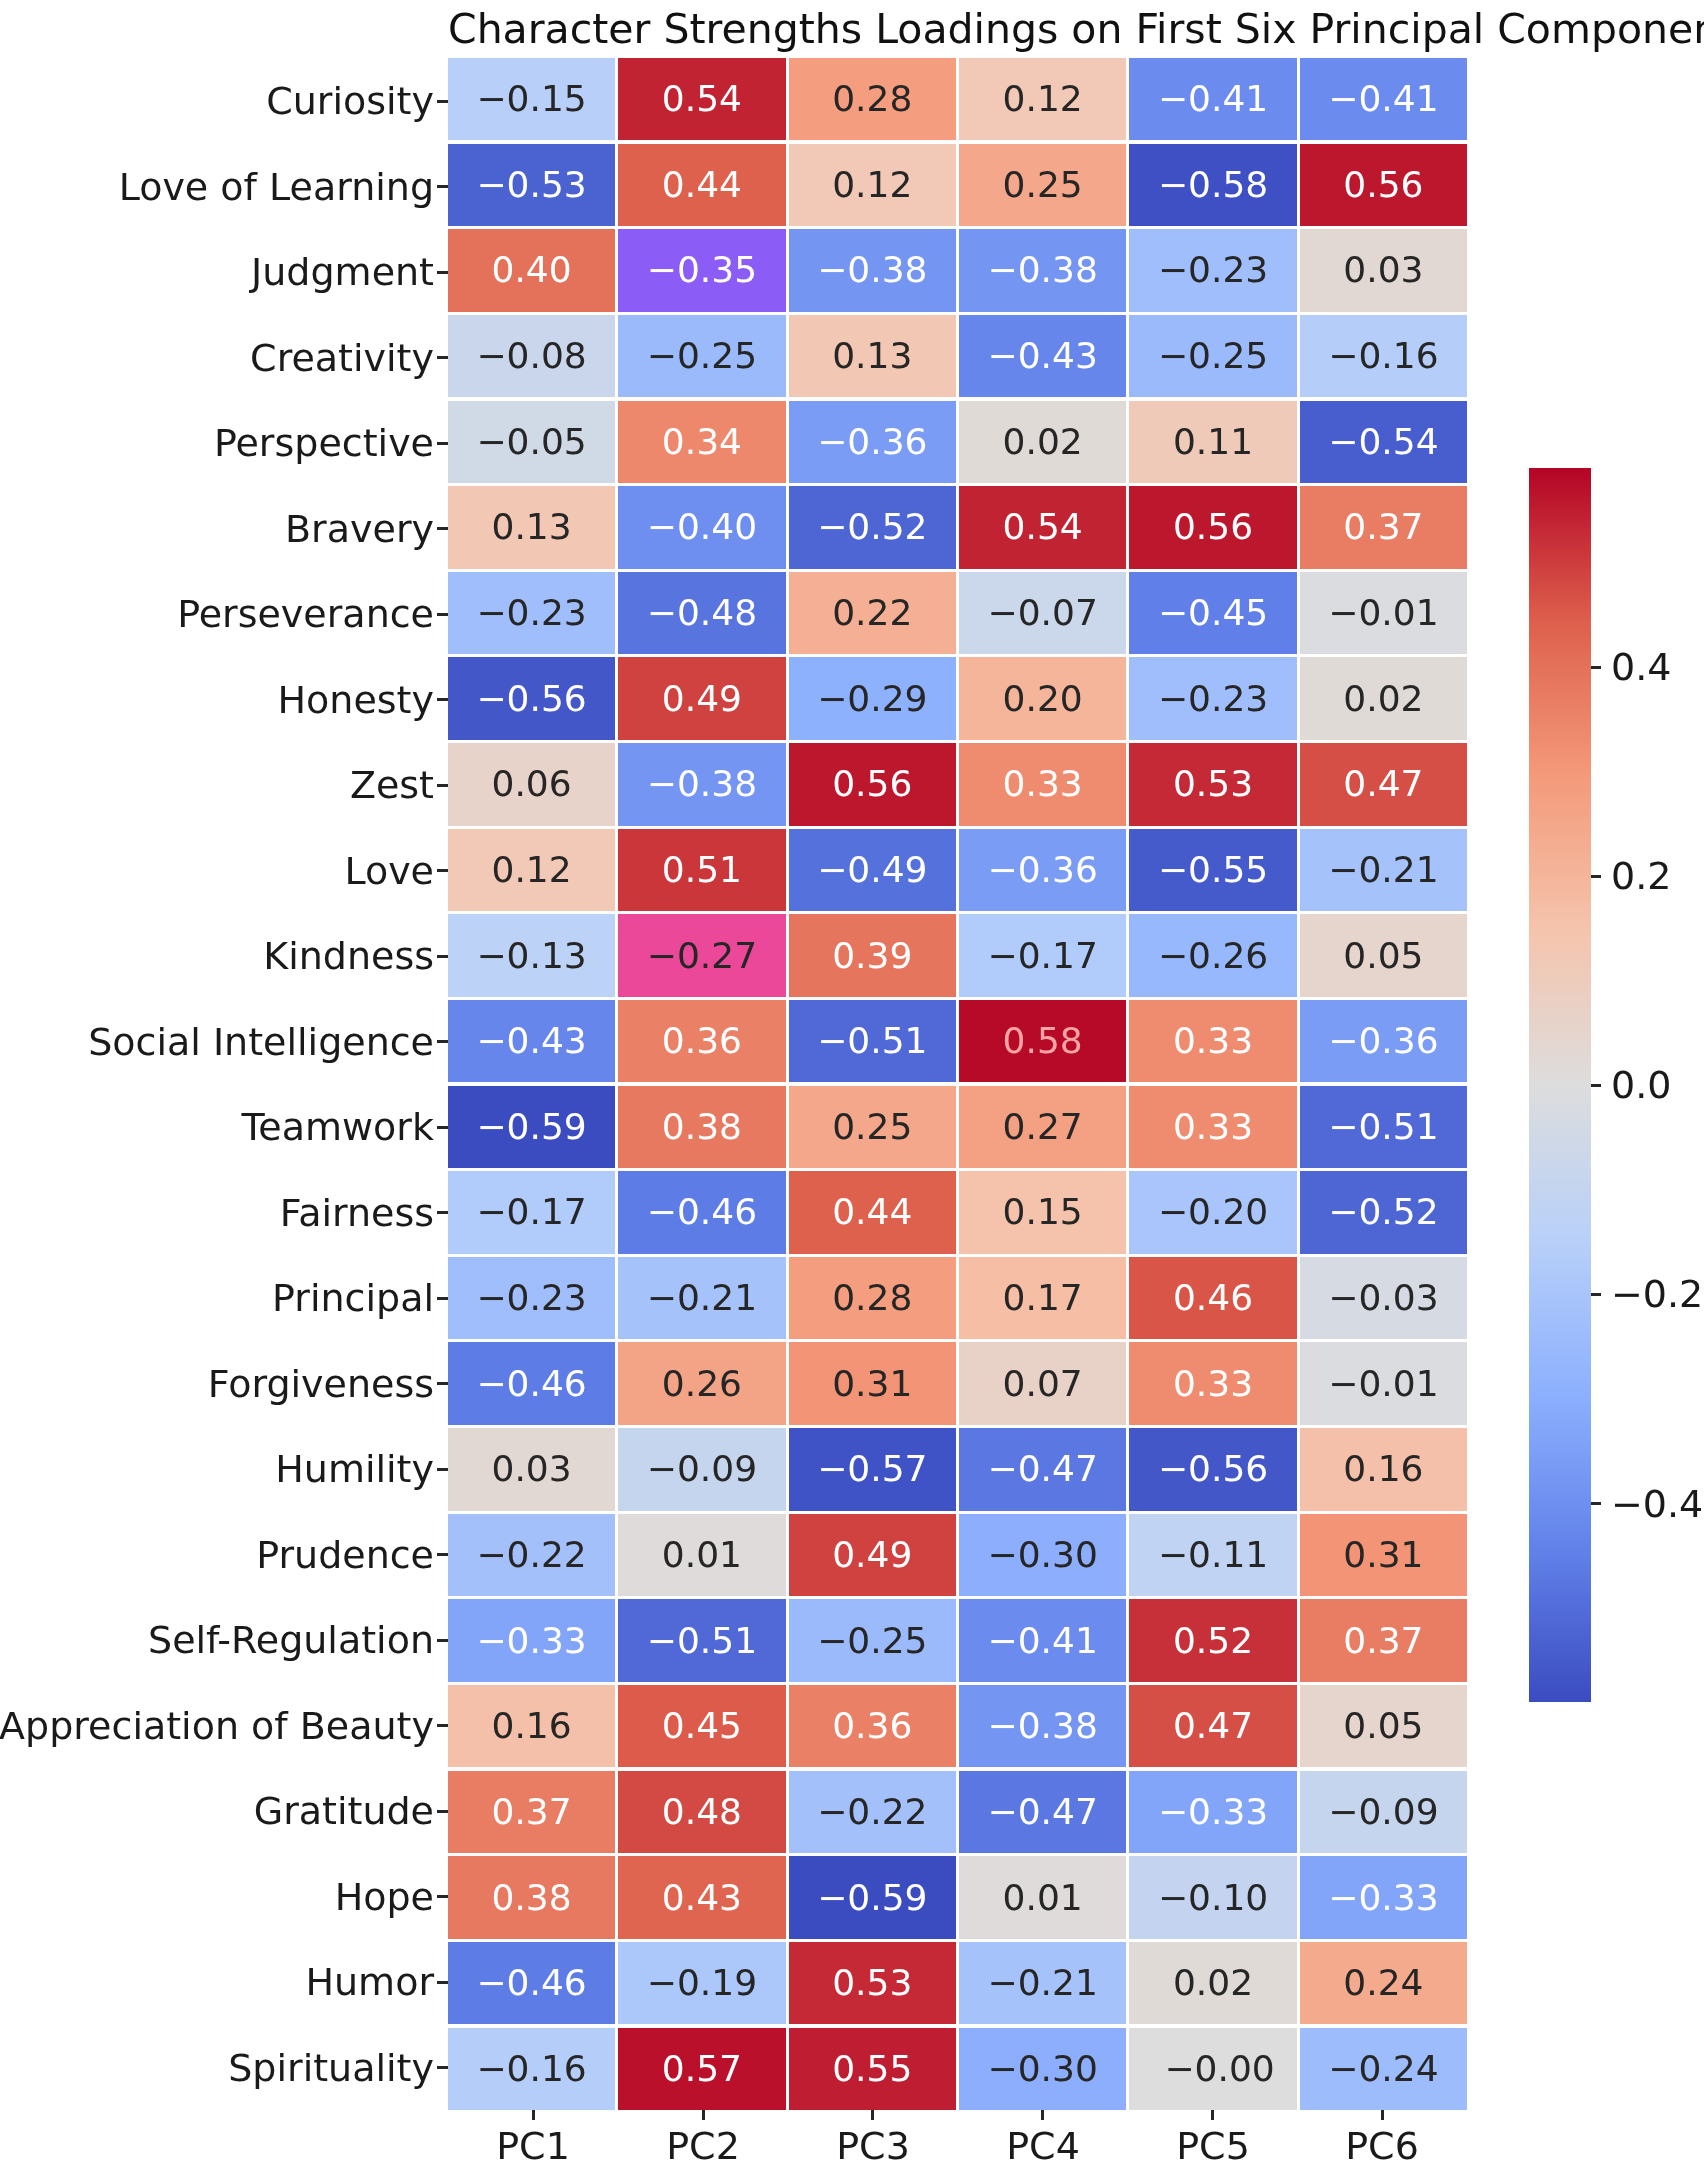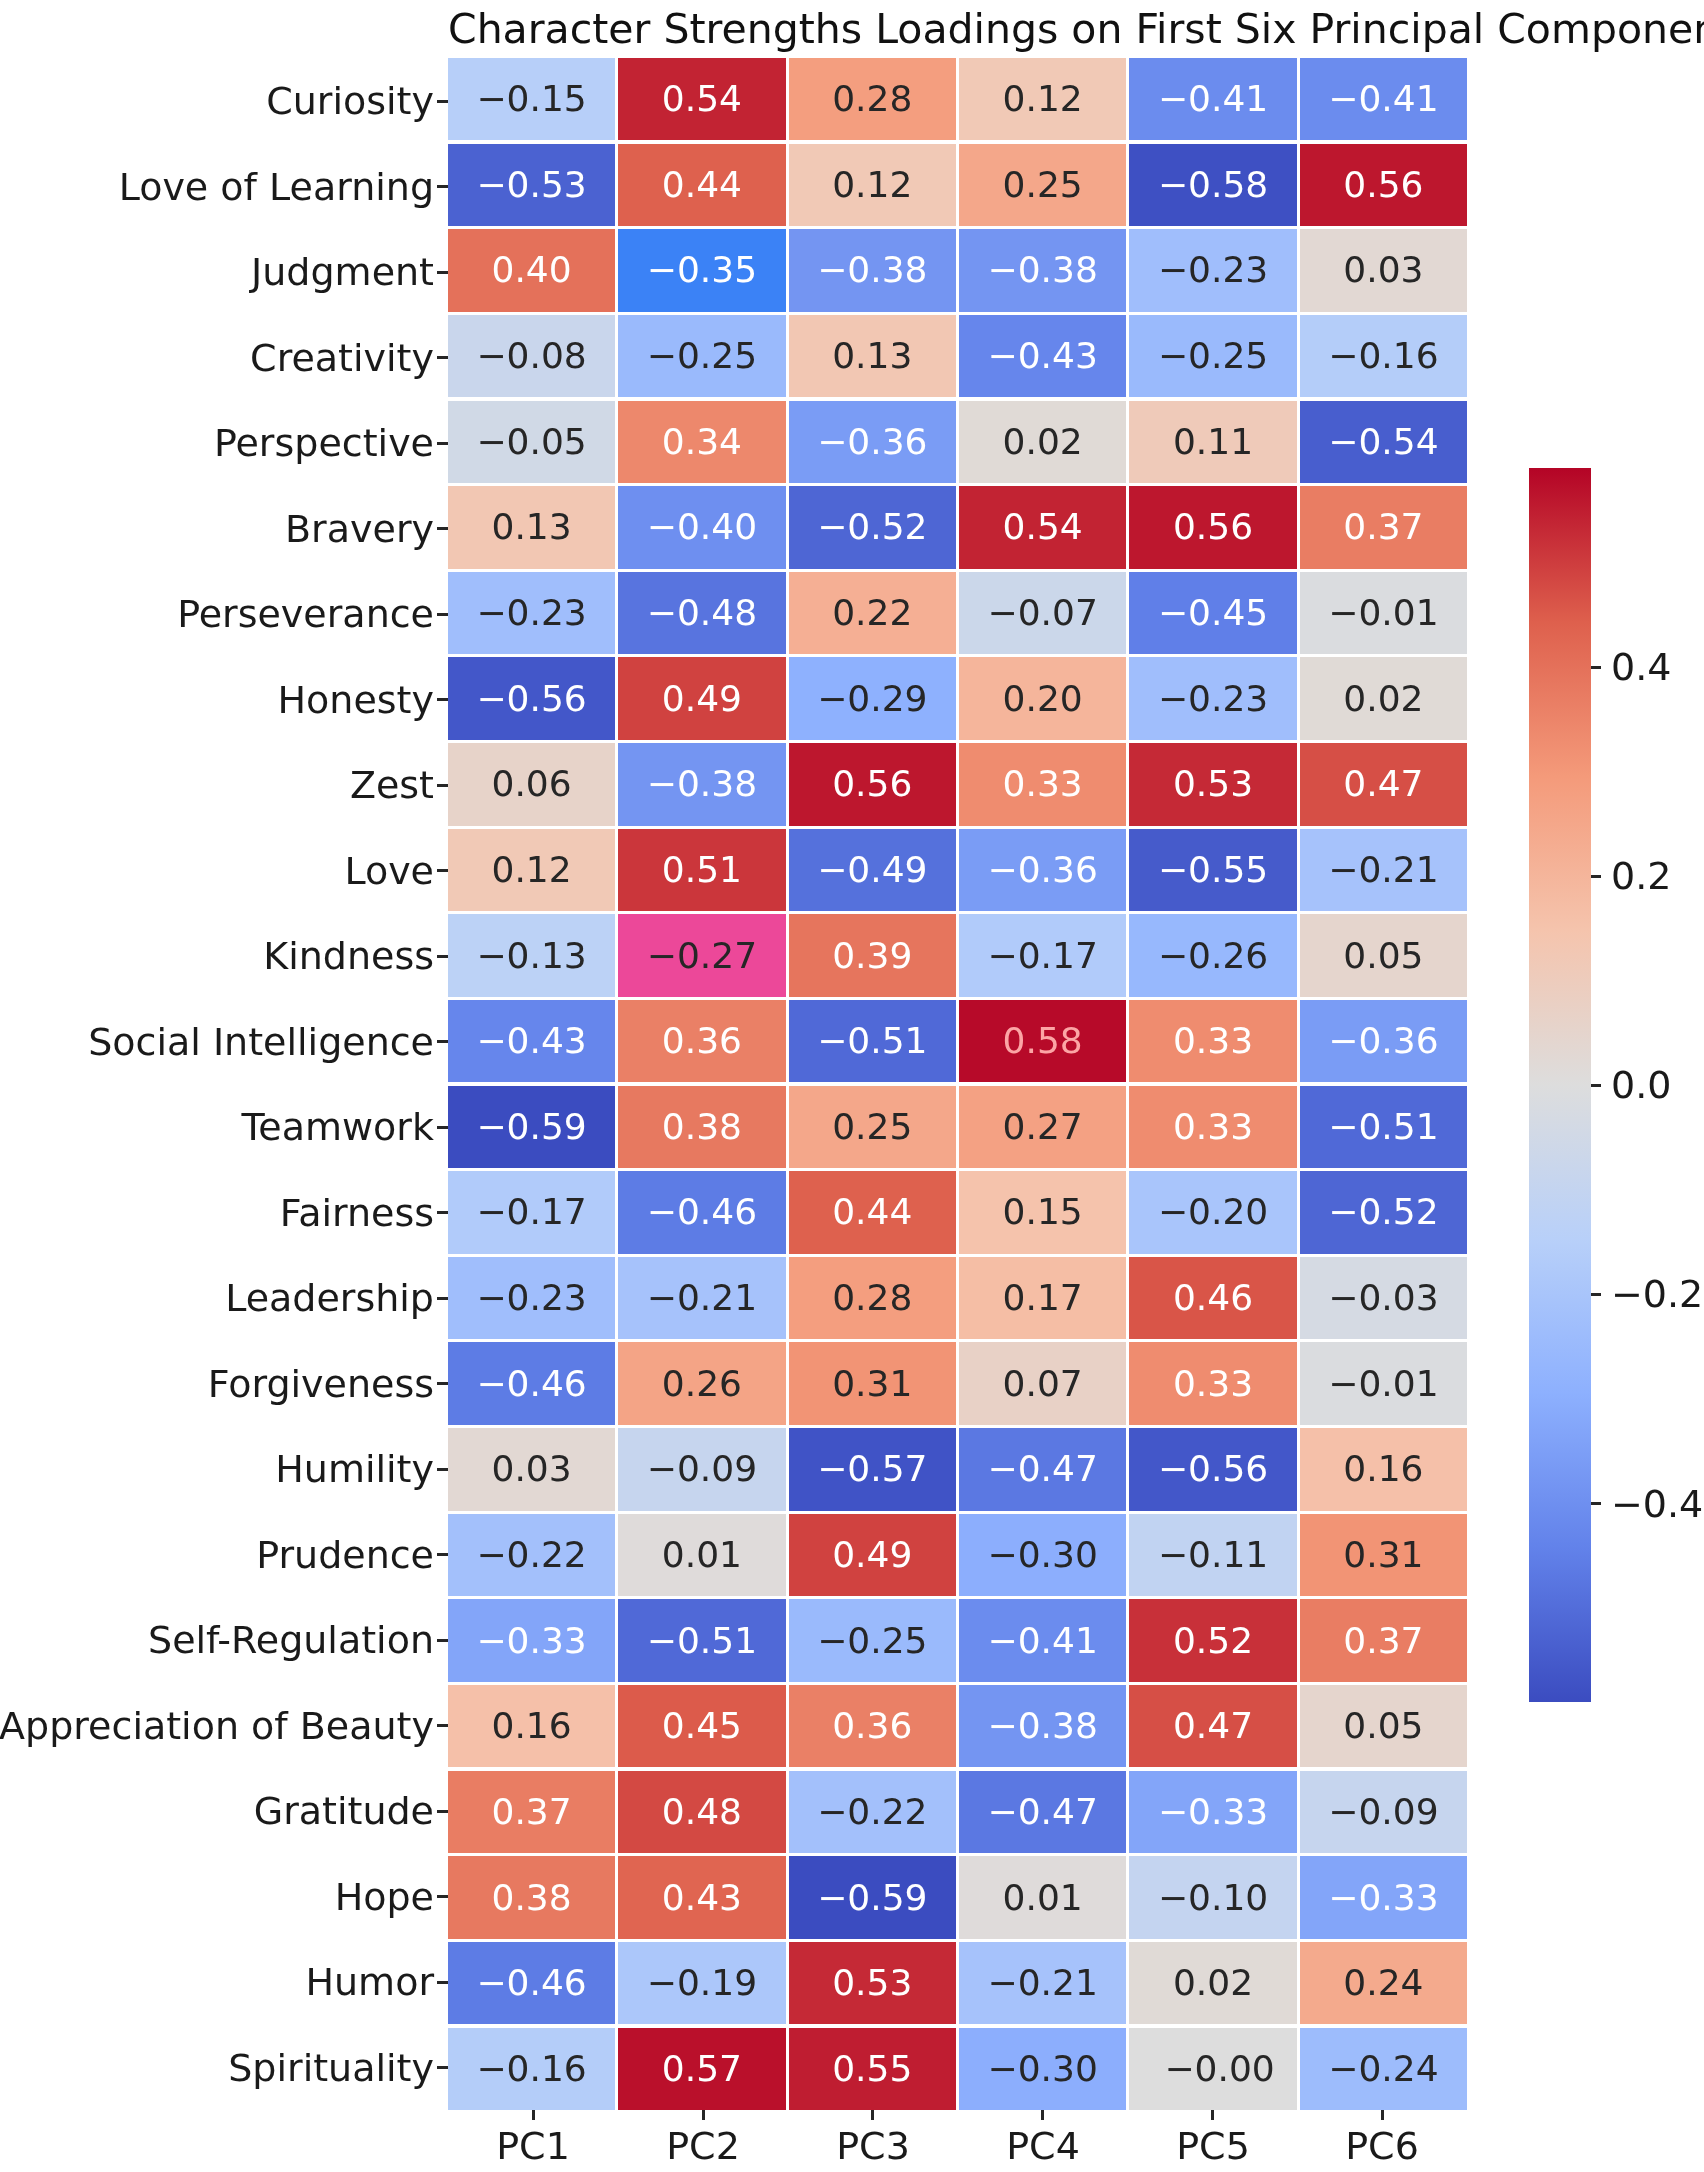--- a/index.html
+++ b/index.html
@@ -90,21 +90,21 @@
       <div class="cell" style="background: rgb(241, 201, 182); color: rgb(38, 38, 38);">0.12</div>
       <div class="cell" style="background: rgb(107, 140, 238); color: rgb(255, 255, 255);">−0.41</div>
       <div class="cell" style="background: rgb(107, 140, 238); color: rgb(255, 255, 255);">−0.41</div>
       <div class="cell" style="background: rgb(75, 98, 209); color: rgb(255, 255, 255);">−0.53</div>
       <div class="cell" style="background: rgb(222, 97, 78); color: rgb(255, 255, 255);">0.44</div>
       <div class="cell" style="background: rgb(241, 201, 182); color: rgb(38, 38, 38);">0.12</div>
       <div class="cell" style="background: rgb(244, 167, 138); color: rgb(38, 38, 38);">0.25</div>
       <div class="cell" style="background: rgb(62, 80, 195); color: rgb(255, 255, 255);">−0.58</div>
       <div class="cell" style="background: rgb(189, 23, 46); color: rgb(255, 255, 255);">0.56</div>
       <div class="cell" style="background: rgb(228, 113, 90); color: rgb(255, 255, 255);">0.40</div>
-      <div class="cell" style="background: #3b82f6; color: rgb(255, 255, 255);">−0.35</div>
+      <div class="cell" style="background: #8b5cf6; color: rgb(255, 255, 255);">−0.35</div>
       <div class="cell" style="background: rgb(116, 149, 242); color: rgb(255, 255, 255);">−0.38</div>
       <div class="cell" style="background: rgb(116, 149, 242); color: rgb(255, 255, 255);">−0.38</div>
       <div class="cell" style="background: rgb(160, 190, 252); color: rgb(38, 38, 38);">−0.23</div>
       <div class="cell" style="background: rgb(226, 216, 211); color: rgb(38, 38, 38);">0.03</div>
       <div class="cell" style="background: rgb(201, 214, 236); color: rgb(38, 38, 38);">−0.08</div>
       <div class="cell" style="background: rgb(154, 186, 252); color: rgb(38, 38, 38);">−0.25</div>
       <div class="cell" style="background: rgb(242, 199, 179); color: rgb(38, 38, 38);">0.13</div>
       <div class="cell" style="background: rgb(102, 134, 236); color: rgb(255, 255, 255);">−0.43</div>
       <div class="cell" style="background: rgb(154, 186, 252); color: rgb(38, 38, 38);">−0.25</div>
       <div class="cell" style="background: rgb(180, 205, 249); color: rgb(38, 38, 38);">−0.16</div>
@@ -251,21 +251,21 @@
       <div class="ylabel" style="top: 828px; height: 85px;">Love</div>
       <div class="ytick" style="left: 437px; top: 869px;"></div>
       <div class="ylabel" style="top: 913px; height: 85px;">Kindness</div>
       <div class="ytick" style="left: 437px; top: 955px;"></div>
       <div class="ylabel" style="top: 999px; height: 85px;">Social Intelligence</div>
       <div class="ytick" style="left: 437px; top: 1040px;"></div>
       <div class="ylabel" style="top: 1084px; height: 85px;">Teamwork</div>
       <div class="ytick" style="left: 437px; top: 1126px;"></div>
       <div class="ylabel" style="top: 1170px; height: 85px;">Fairness</div>
       <div class="ytick" style="left: 437px; top: 1211px;"></div>
-      <div class="ylabel" style="top: 1255px; height: 85px;">Leadership</div>
+      <div class="ylabel" style="top: 1255px; height: 85px;">Principal</div>
       <div class="ytick" style="left: 437px; top: 1297px;"></div>
       <div class="ylabel" style="top: 1341px; height: 85px;">Forgiveness</div>
       <div class="ytick" style="left: 437px; top: 1382px;"></div>
       <div class="ylabel" style="top: 1426px; height: 85px;">Humility</div>
       <div class="ytick" style="left: 437px; top: 1468px;"></div>
       <div class="ylabel" style="top: 1512px; height: 85px;">Prudence</div>
       <div class="ytick" style="left: 437px; top: 1553px;"></div>
       <div class="ylabel" style="top: 1597px; height: 85px;">Self-Regulation</div>
       <div class="ytick" style="left: 437px; top: 1639px;"></div>
       <div class="ylabel" style="top: 1683px; height: 85px;">Appreciation of Beauty</div>

